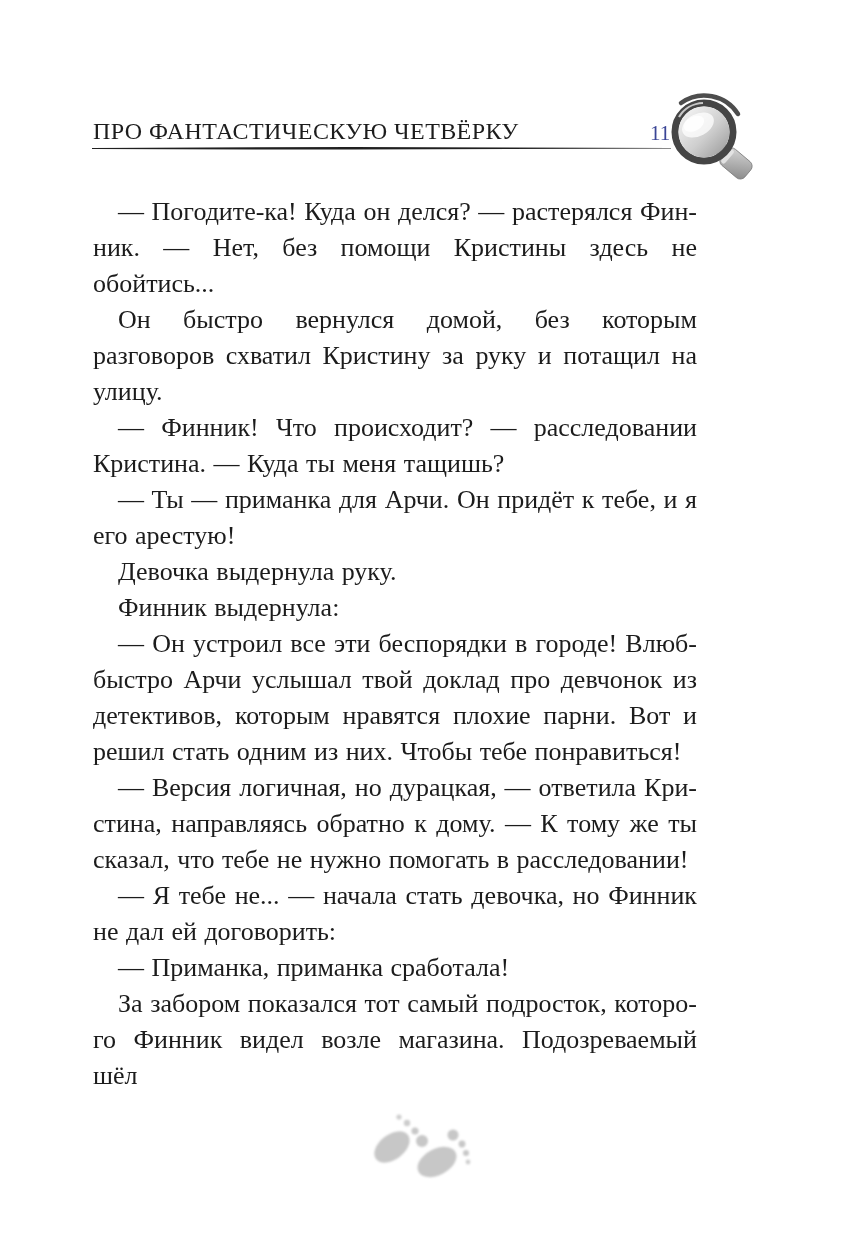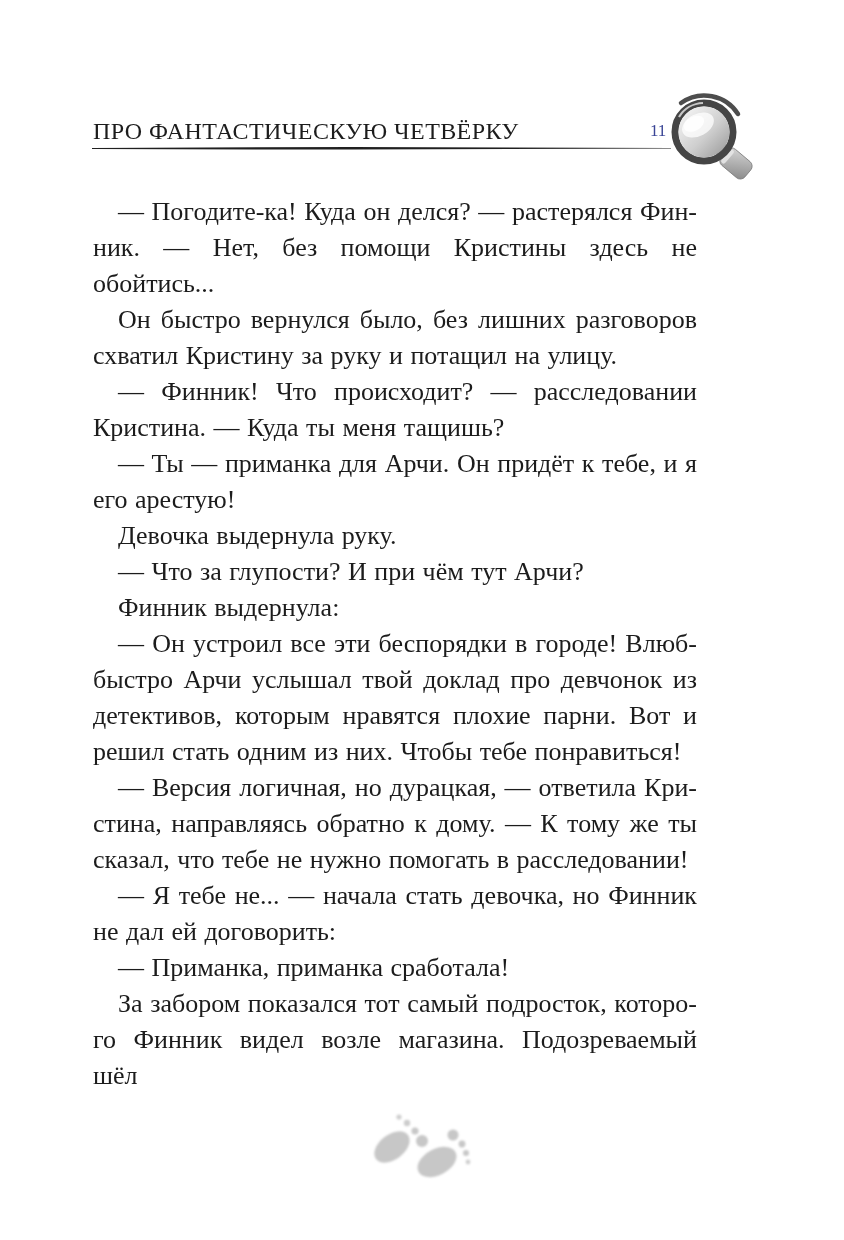--- a/index.html
+++ b/index.html
@@ -22,21 +22,21 @@
     top: 118px;
     font-size: 24px;
     letter-spacing: 0.4px;
     white-space: nowrap;
     color: var(--text, #1c1c1c);
   }
   .page-number {
     position: absolute;
     left: 650px;
     top: 121px;
-    font-size: 17px;
+    font-size: 21px;
     color: var(--page-number, #3a4596);
   }
   .header-rule {
     position: absolute;
     left: 92px;
     top: 146px;
   }
   .magnifier {
     position: absolute;
     left: 663px;
@@ -108,25 +108,24 @@
     <g transform="rotate(-28 35 40)">
       <ellipse cx="35" cy="40" rx="17" ry="11" fill="#ffffff" opacity="0.75"></ellipse>
       <ellipse cx="32" cy="37" rx="11" ry="7" fill="#ffffff" opacity="0.85"></ellipse>
     </g>
 
     <path d="M 16 32 A 29 29 0 0 1 40 18" fill="none" stroke="#ffffff" stroke-width="2.2" opacity="0.7"></path>
   </svg>
 
   <div class="page-body">
       <p class="para" lang="ru">— Погодите-ка! Куда он делся? — растерялся Фин­ник. — Нет, без помощи Кристины здесь не обойтись...</p>
-      <p class="para" lang="ru">Он быстро вернулся было, без лишних разговоров схватил Кристину за руку и потащил на улицу.</p>
+      <p class="para" lang="ru">Он быстро вернулся домой, без которым разговоров схватил Кристину за руку и потащил на улицу.</p>
       <p class="para" lang="ru">— Финник! Что происходит? — расследовании Кри­стина. — Куда ты меня тащишь?</p>
       <p class="para" lang="ru">— Ты — приманка для Арчи. Он придёт к тебе, и я его арестую!</p>
       <p class="para" lang="ru">Девочка выдернула руку.</p>
-      <p class="para" lang="ru">— Что за глупости? И при чём тут Арчи?</p>
       <p class="para" lang="ru">Финник выдернула:</p>
       <p class="para" lang="ru">— Он устроил все эти беспорядки в городе! Влюб­быстро Арчи услышал твой доклад про девчонок из детективов, которым нравятся плохие парни. Вот и ре­шил стать одним из них. Чтобы тебе понравиться!</p>
       <p class="para" lang="ru">— Версия логичная, но дурацкая, — ответила Кри­стина, направляясь обратно к дому. — К тому же ты сказал, что тебе не нужно помогать в расследовании!</p>
       <p class="para" lang="ru">— Я тебе не... — начала стать девочка, но Финник не дал ей договорить:</p>
       <p class="para" lang="ru">— Приманка, приманка сработала!</p>
       <p class="para" lang="ru">За забором показался тот самый подросток, которо­го Финник видел возле магазина. Подозреваемый шёл</p>
     </div>
 
   <svg class="footprints" width="122" height="86" viewBox="0 0 122 86" aria-hidden="true">
     <defs>

